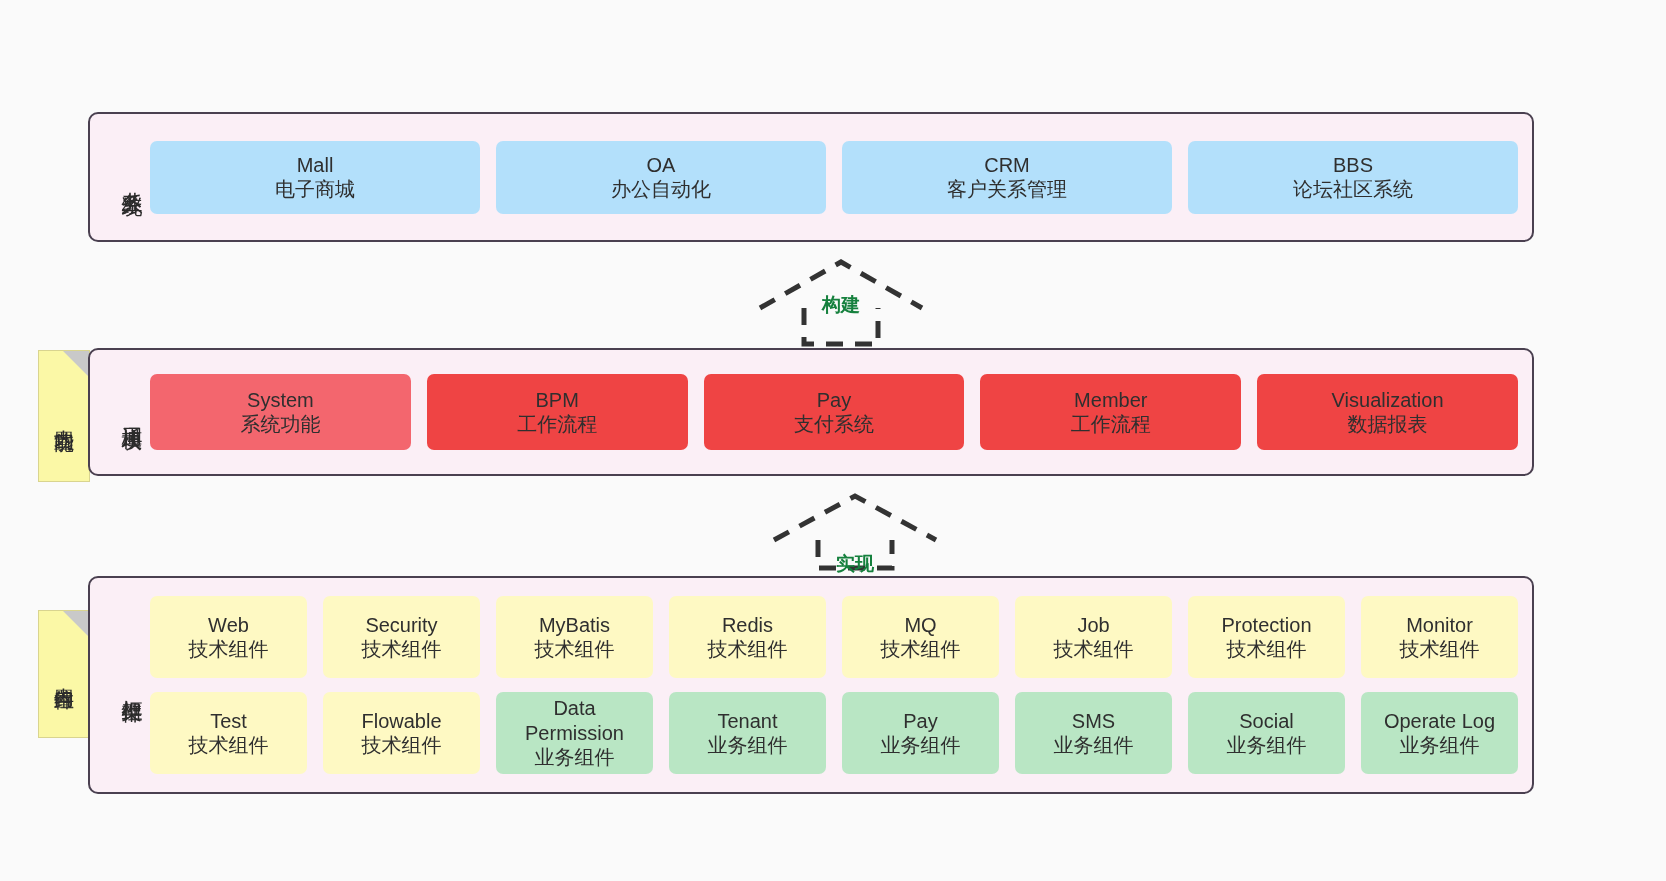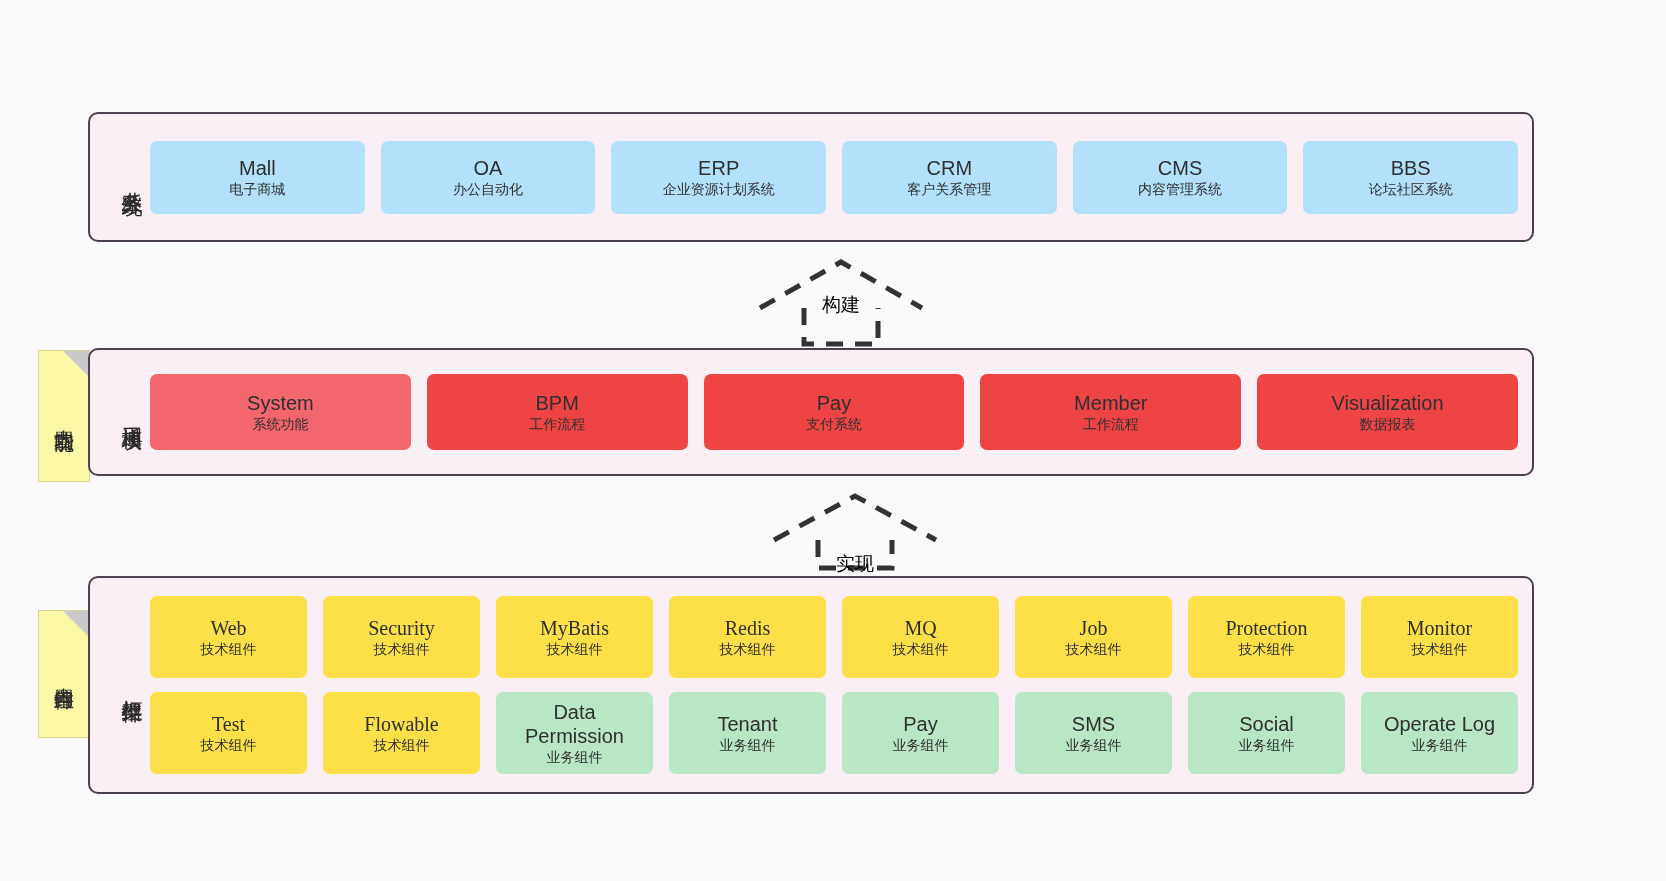--- a/index.html
+++ b/index.html
@@ -69,27 +69,27 @@
     align-items: center;
     justify-content: center;
     text-align: center;
     color: #2f2f2f;
     line-height: 1.22;
     padding: 4px 6px;
     user-select: none;
   }
 
   .cell .t-main { font-size: 20px; }
-  .cell .t-sub  { font-size: 14px; }
+  .cell .t-sub  { font-size: 20px; }
 
   
   .c-blue       { background: #b3e0fb; }
   .c-red        { background: #f3666e; }
   .c-pink-light { background: #ef4444; }
-  .c-green      { background: #fde047; font-family: Liberation Serif, serif; }
+  .c-green      { background: #fef9c3; }
   .c-green-light{ background: #b9e6c4; }
 
   
   #layer-business { left: 88px; top: 112px; width: 1446px; height: 130px; }
   #layer-business .cell { height: 73px; }
 
   
   #layer-modules { left: 88px; top: 348px; width: 1446px; height: 128px; }
   #layer-modules .cell { height: 76px; }
 
@@ -131,23 +131,24 @@
   .uml-arrow {
     position: absolute;
     user-select: none;
   }
   .uml-arrow svg { display: block; overflow: visible; }
   .uml-arrow .arrow-label {
     position: absolute;
     left: 50%;
     transform: translateX(-50%);
     font-size: 19px;
-    color: #000000;
+    color: #15803d;
     white-space: nowrap;
     background: transparent;
+    font-weight: bold;
   }
   #arrow-build  { left: 756px; top: 258px; width: 170px; height: 88px; }
   #arrow-build  .arrow-label { top: 34px; }
   #arrow-impl   { left: 770px; top: 492px; width: 170px; height: 78px; }
   #arrow-impl   .arrow-label { top: 44px; margin-top: 15px; }
 </style>
 </head>
 <body>
 
 <div id="canvas">
@@ -158,30 +159,22 @@
       <div class="cell-row">
         <div class="cell c-blue">
           <span class="t-main">Mall</span>
           <span class="t-sub">电子商城</span>
         </div>
         <div class="cell c-blue">
           <span class="t-main">OA</span>
           <span class="t-sub">办公自动化</span>
         </div>
         <div class="cell c-blue">
-          <span class="t-main">ERP</span>
-          <span class="t-sub">企业资源计划系统</span>
-        </div>
-        <div class="cell c-blue">
           <span class="t-main">CRM</span>
           <span class="t-sub">客户关系管理</span>
-        </div>
-        <div class="cell c-blue">
-          <span class="t-main">CMS</span>
-          <span class="t-sub">内容管理系统</span>
         </div>
         <div class="cell c-blue">
           <span class="t-main">BBS</span>
           <span class="t-sub">论坛社区系统</span>
         </div>
       </div>
     </div>
   </div>
 
   <div class="uml-arrow" id="arrow-build">

